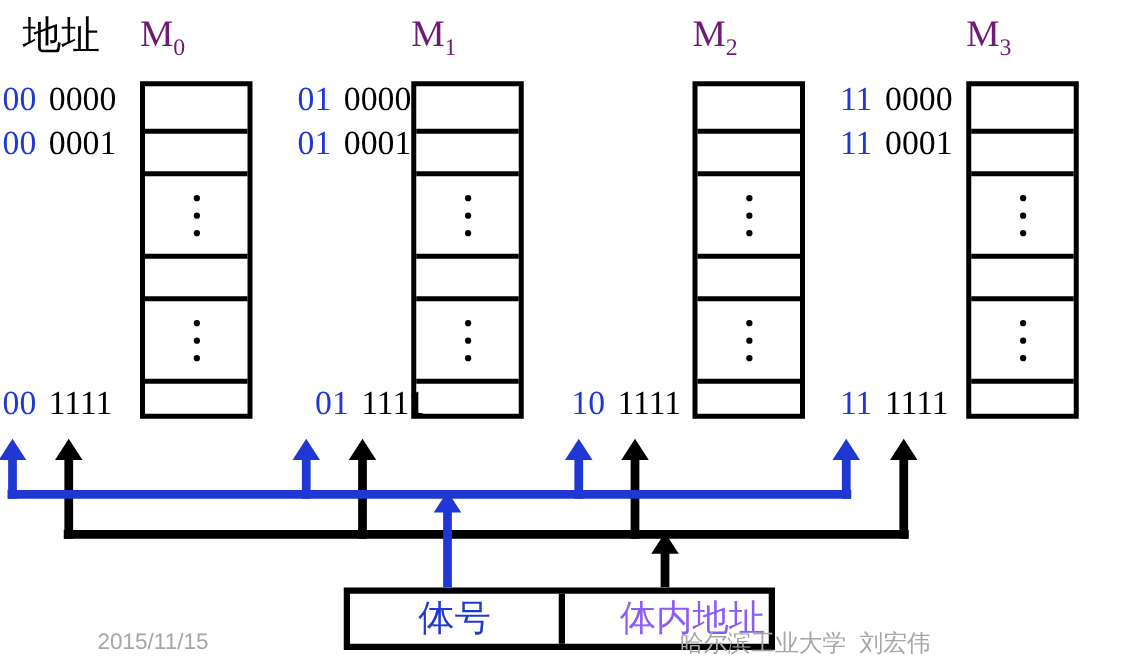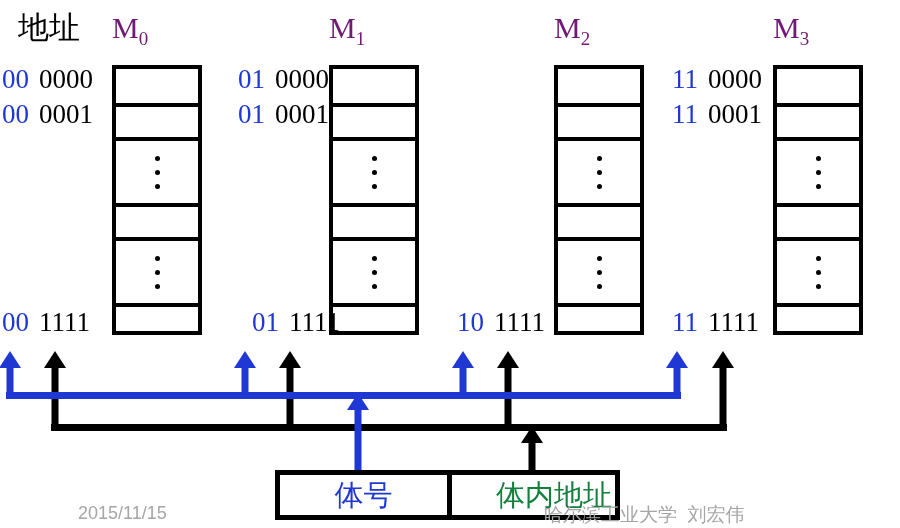--- a/index.html
+++ b/index.html
@@ -39,21 +39,21 @@
   
   .decomp{
     position:absolute;left:275px;top:470px;width:345px;height:50px;border:5px solid #000;
     box-sizing:border-box;display:flex;background:#fff;gap:41px;
   }
   .decomp .field{
     box-sizing:border-box;display:flex;align-items:center;justify-content:center;
     font-size:29px;line-height:1;
   }
   .decomp .bankfield{width:172px;color:#1f38d4;border-right:5px solid #000;}
-  .decomp .offsetfield{flex:1;color:#15803d;}
+  .decomp .offsetfield{flex:1;color:#8b5cf6;}
   
   .footer-date{
     position:absolute;left:78px;top:503px;font-size:18px;color:#a6a6a6;
     font-family:"Liberation Sans","DejaVu Sans",sans-serif;
   }
   .footer-credit{
     position:absolute;left:544px;top:502px;font-size:19px;color:#a6a6a6;white-space:pre;
     font-family:Liberation Sans, sans-serif;
   }
   svg.arrows{position:absolute;left:0;top:0;}

